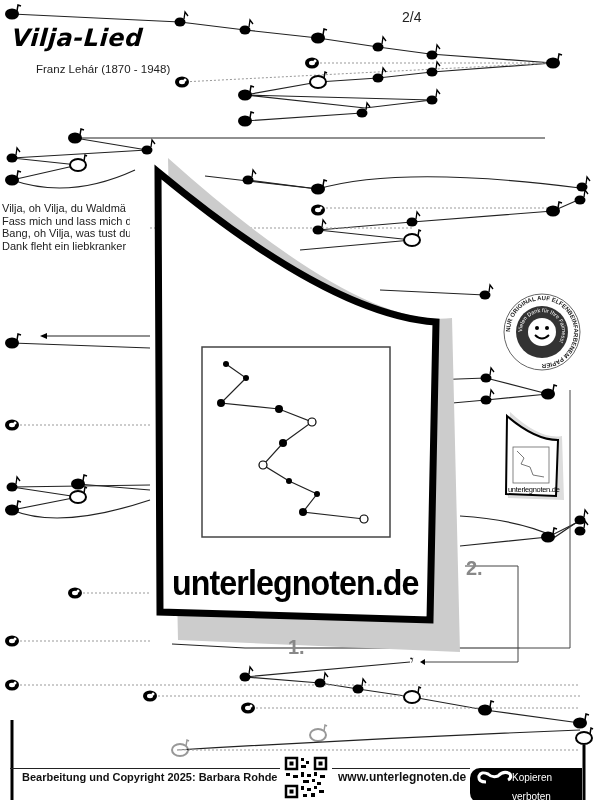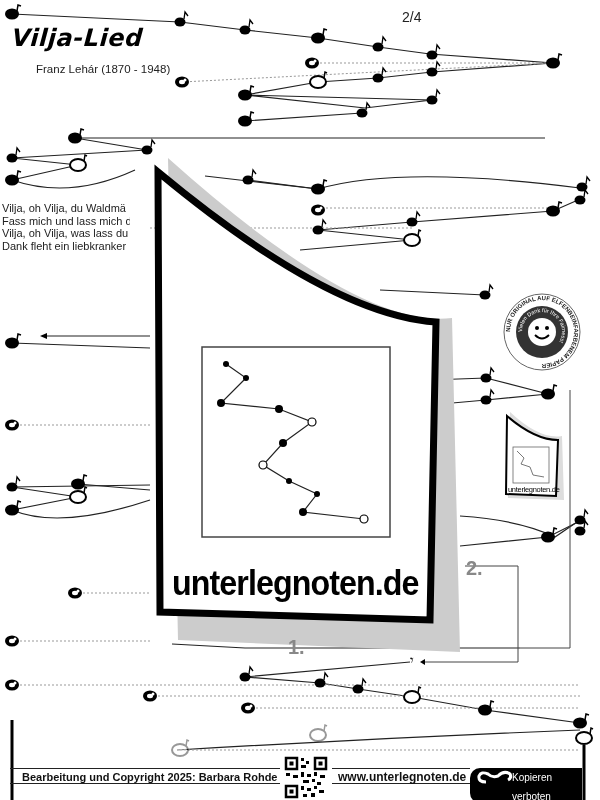--- a/index.html
+++ b/index.html
@@ -3,41 +3,41 @@
   <meta charset="utf-8">
   <style>
     html, body { margin: 0; padding: 0; background: #ffffff; }
     body { width: 600px; height: 800px; position: relative; overflow: hidden; font-family: "Liberation Sans", sans-serif; color: #111; }
     .title { position: absolute; left: 12px; top: 24px; font-family: "DejaVu Sans", sans-serif; font-weight: bold; font-style: italic; font-size: 24px; letter-spacing: 0.5px; color: #000; transform: skewX(-4deg); }
     .composer { position: absolute; left: 14px; top: 63px; font-size: 11.5px; color: #222; padding-left: 22px; }
     .page-num { position: absolute; left: 402px; top: 9px; font-size: 14px; color: #222; }
     .lyrics { position: absolute; left: 2px; top: 202px; width: 128px; overflow: hidden; white-space: nowrap; font-size: 11px; line-height: 12.5px; color: #222; }
     .lyrics div { overflow: hidden; }
     svg.notes { position: absolute; left: 0; top: 0; }
-    .footer-bar { position: absolute; left: 10px; top: 768px; height: 16px; border-top: 1.5px solid #222; border-bottom: 1.5px solid #222; }
+    .footer-bar { position: absolute; left: 10px; top: 768px; height: 33px; border-top: 1.5px solid #222; border-bottom: 1.5px solid #222; }
     .footer-left { left: 10px; width: 270px; font-size: 11px; font-weight: bold; line-height: 16px; padding-left: 12px; box-sizing: border-box; }
     .footer-url { left: 332px; width: 138px; font-size: 12px; font-weight: bold; line-height: 16px; padding-left: 6px; box-sizing: border-box; }
     .footer-forbidden { position: absolute; left: 470px; top: 768px; width: 112px; height: 35px; background: #000; color: #fff; font-size: 10px; line-height: 19px; padding-left: 42px; box-sizing: border-box; border-radius: 10px 0 0 10px; }
     .qr { position: absolute; left: 283px; top: 755px; width: 46px; height: 45px; }
     .wm-text { position: absolute; left: 172px; top: 563px; font-size: 35px; font-weight: bold; font-family: "Liberation Sans", sans-serif; letter-spacing: -1px; color: #000; transform: scaleX(0.92); transform-origin: left; }
     .repeat-label { position: absolute; font-size: 20px; font-weight: bold; color: #888; }
     .stamp { position: absolute; left: 502px; top: 292px; width: 80px; height: 80px; }
     .small-logo-text { position: absolute; left: 508px; top: 485px; font-size: 7.5px; color: #000; letter-spacing: -0.3px; }
   </style>
 </head>
 <body>
 
 <div class="title">Vilja-Lied</div>
 <div class="composer">Franz Lehár (1870 - 1948)</div>
 <div class="page-num">2/4</div>
 
 <div class="lyrics">
   <div>Vilja, oh Vilja, du Waldmä</div>
   <div>Fass mich und lass mich d</div>
-  <div>Vilja, oh Vilja, was lass du</div>
+  <div>Bang, oh Vilja, was tust du</div>
   <div>Dank fleht ein liebkranker</div>
 </div>
 
 <svg class="notes" width="600" height="800" viewBox="0 0 600 800">
   <defs>
     <g id="qn">
         <ellipse cx="0" cy="0" rx="7" ry="5.5" fill="#000"></ellipse>
         <path d="M5,-3 L6,-9 L9,-8" stroke="#000" stroke-width="1.5" fill="none"></path>
       </g>
     <g id="en">

